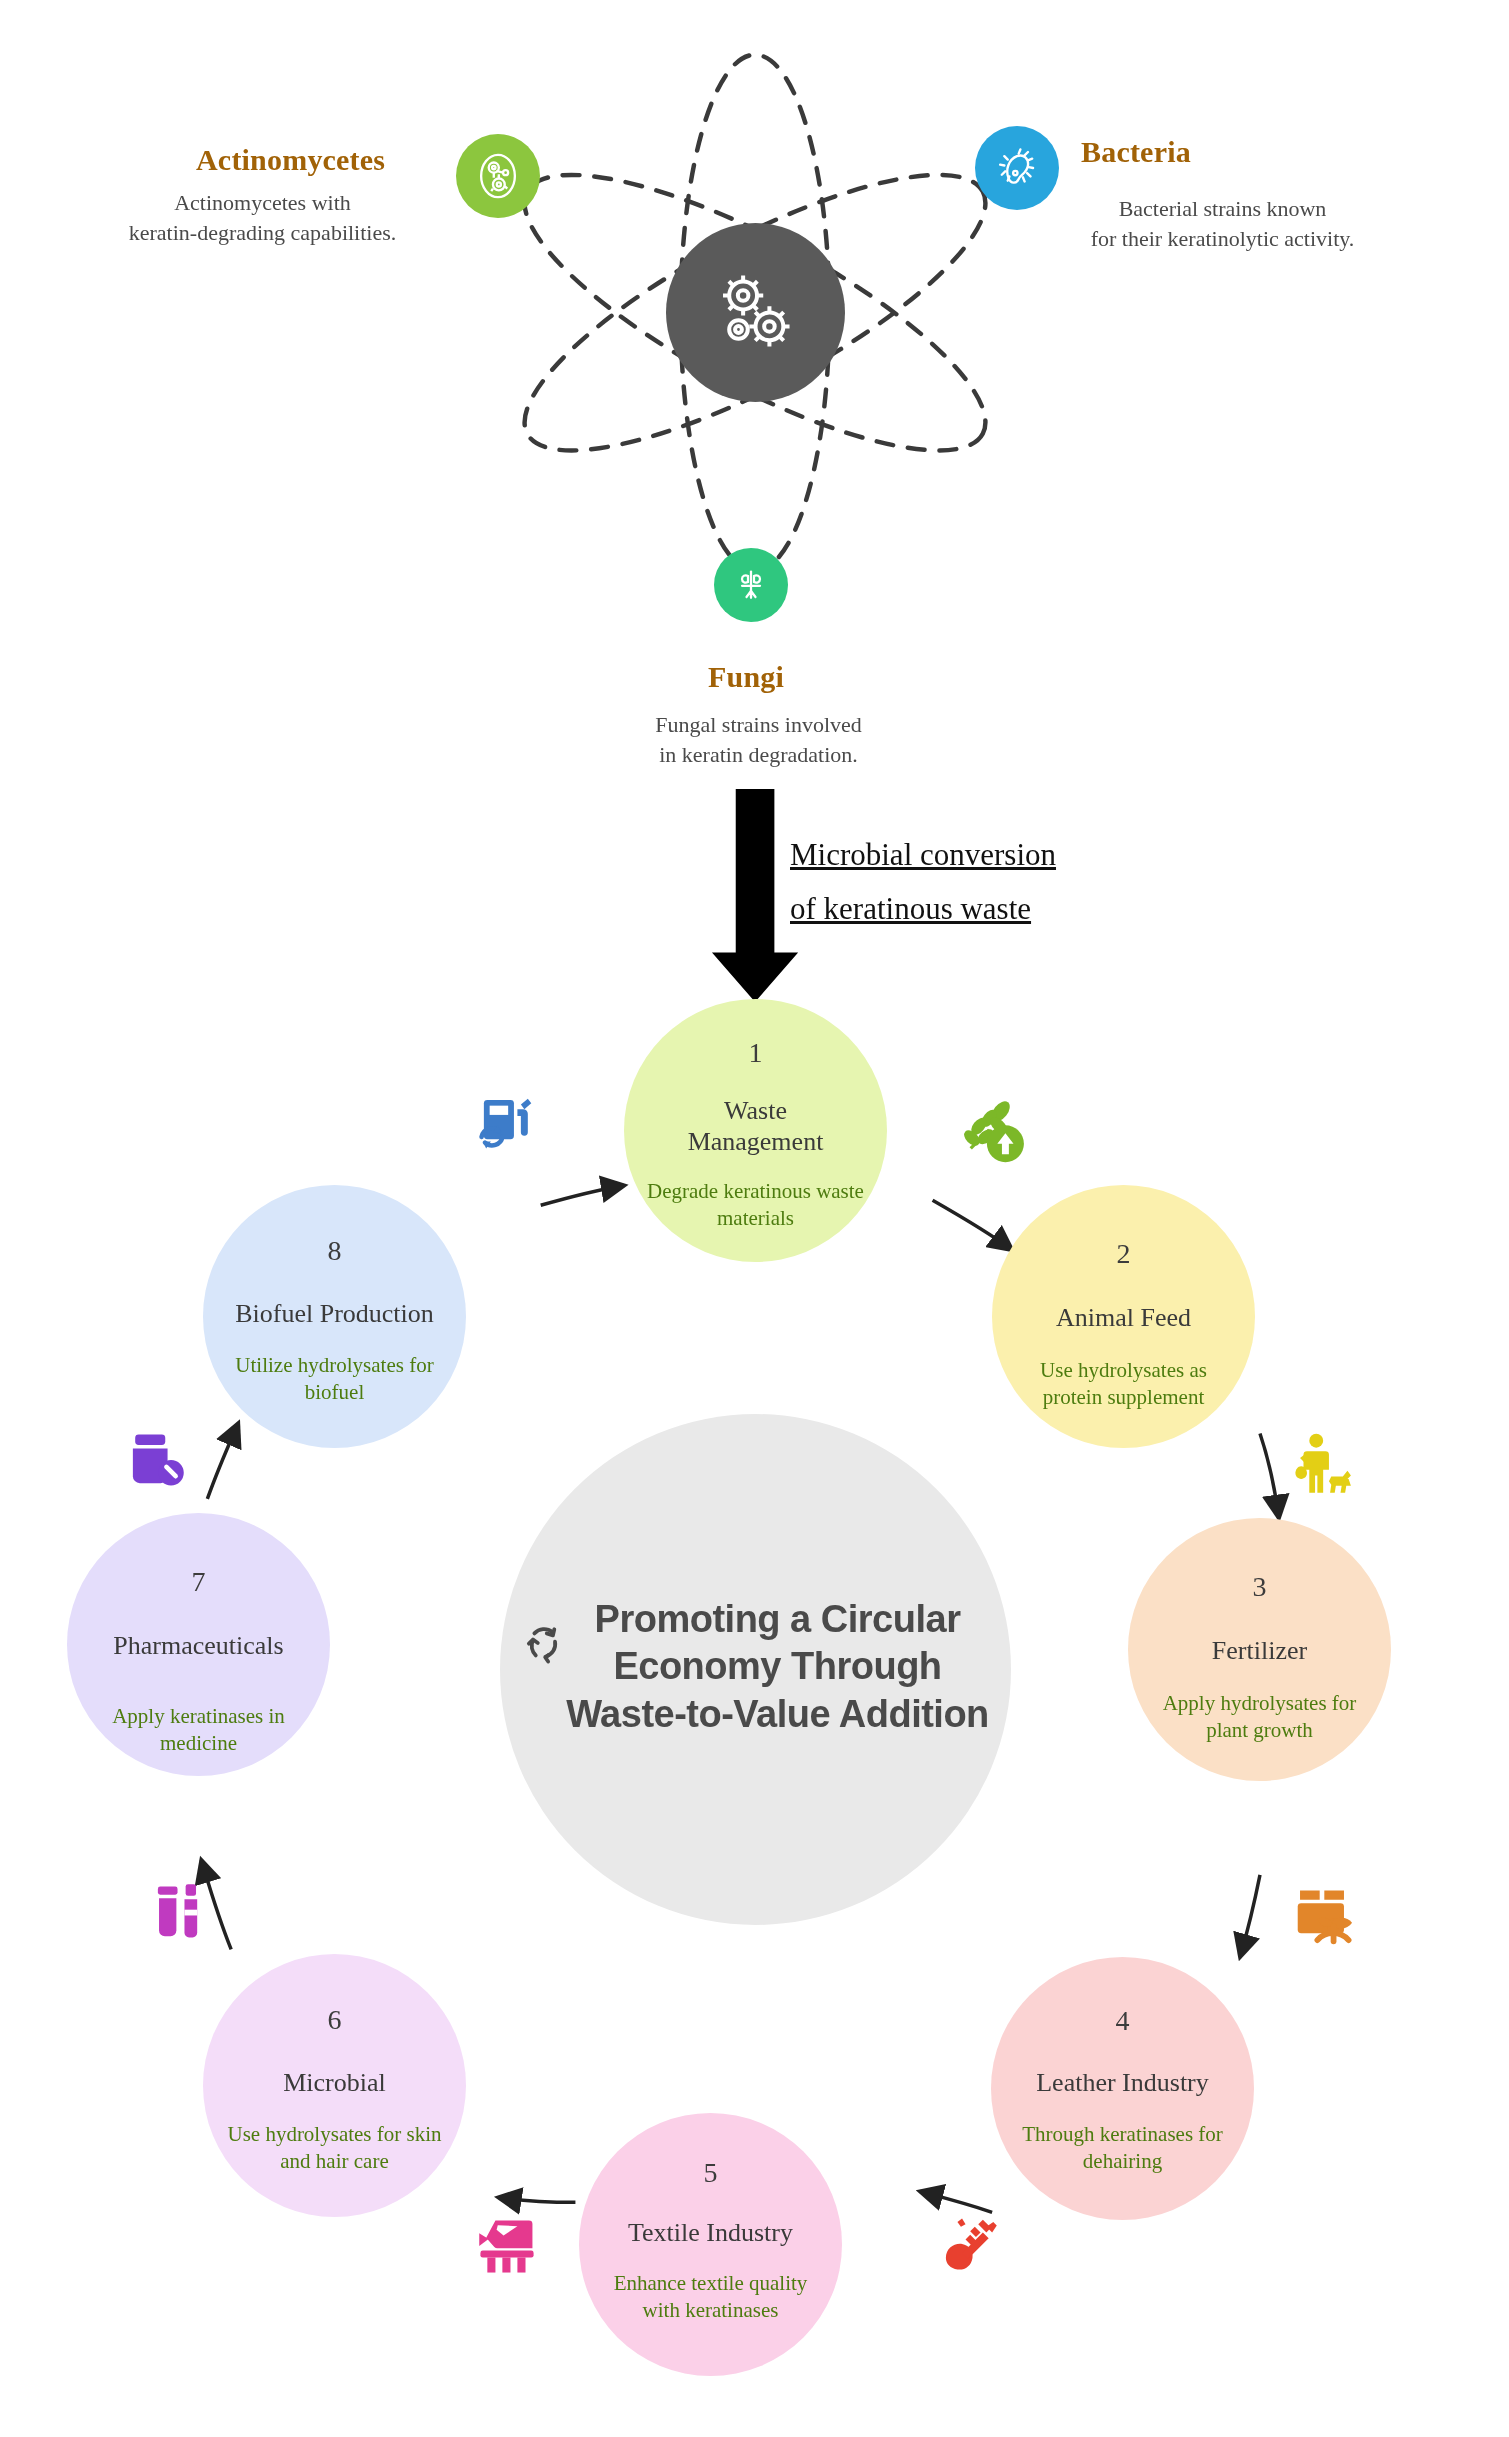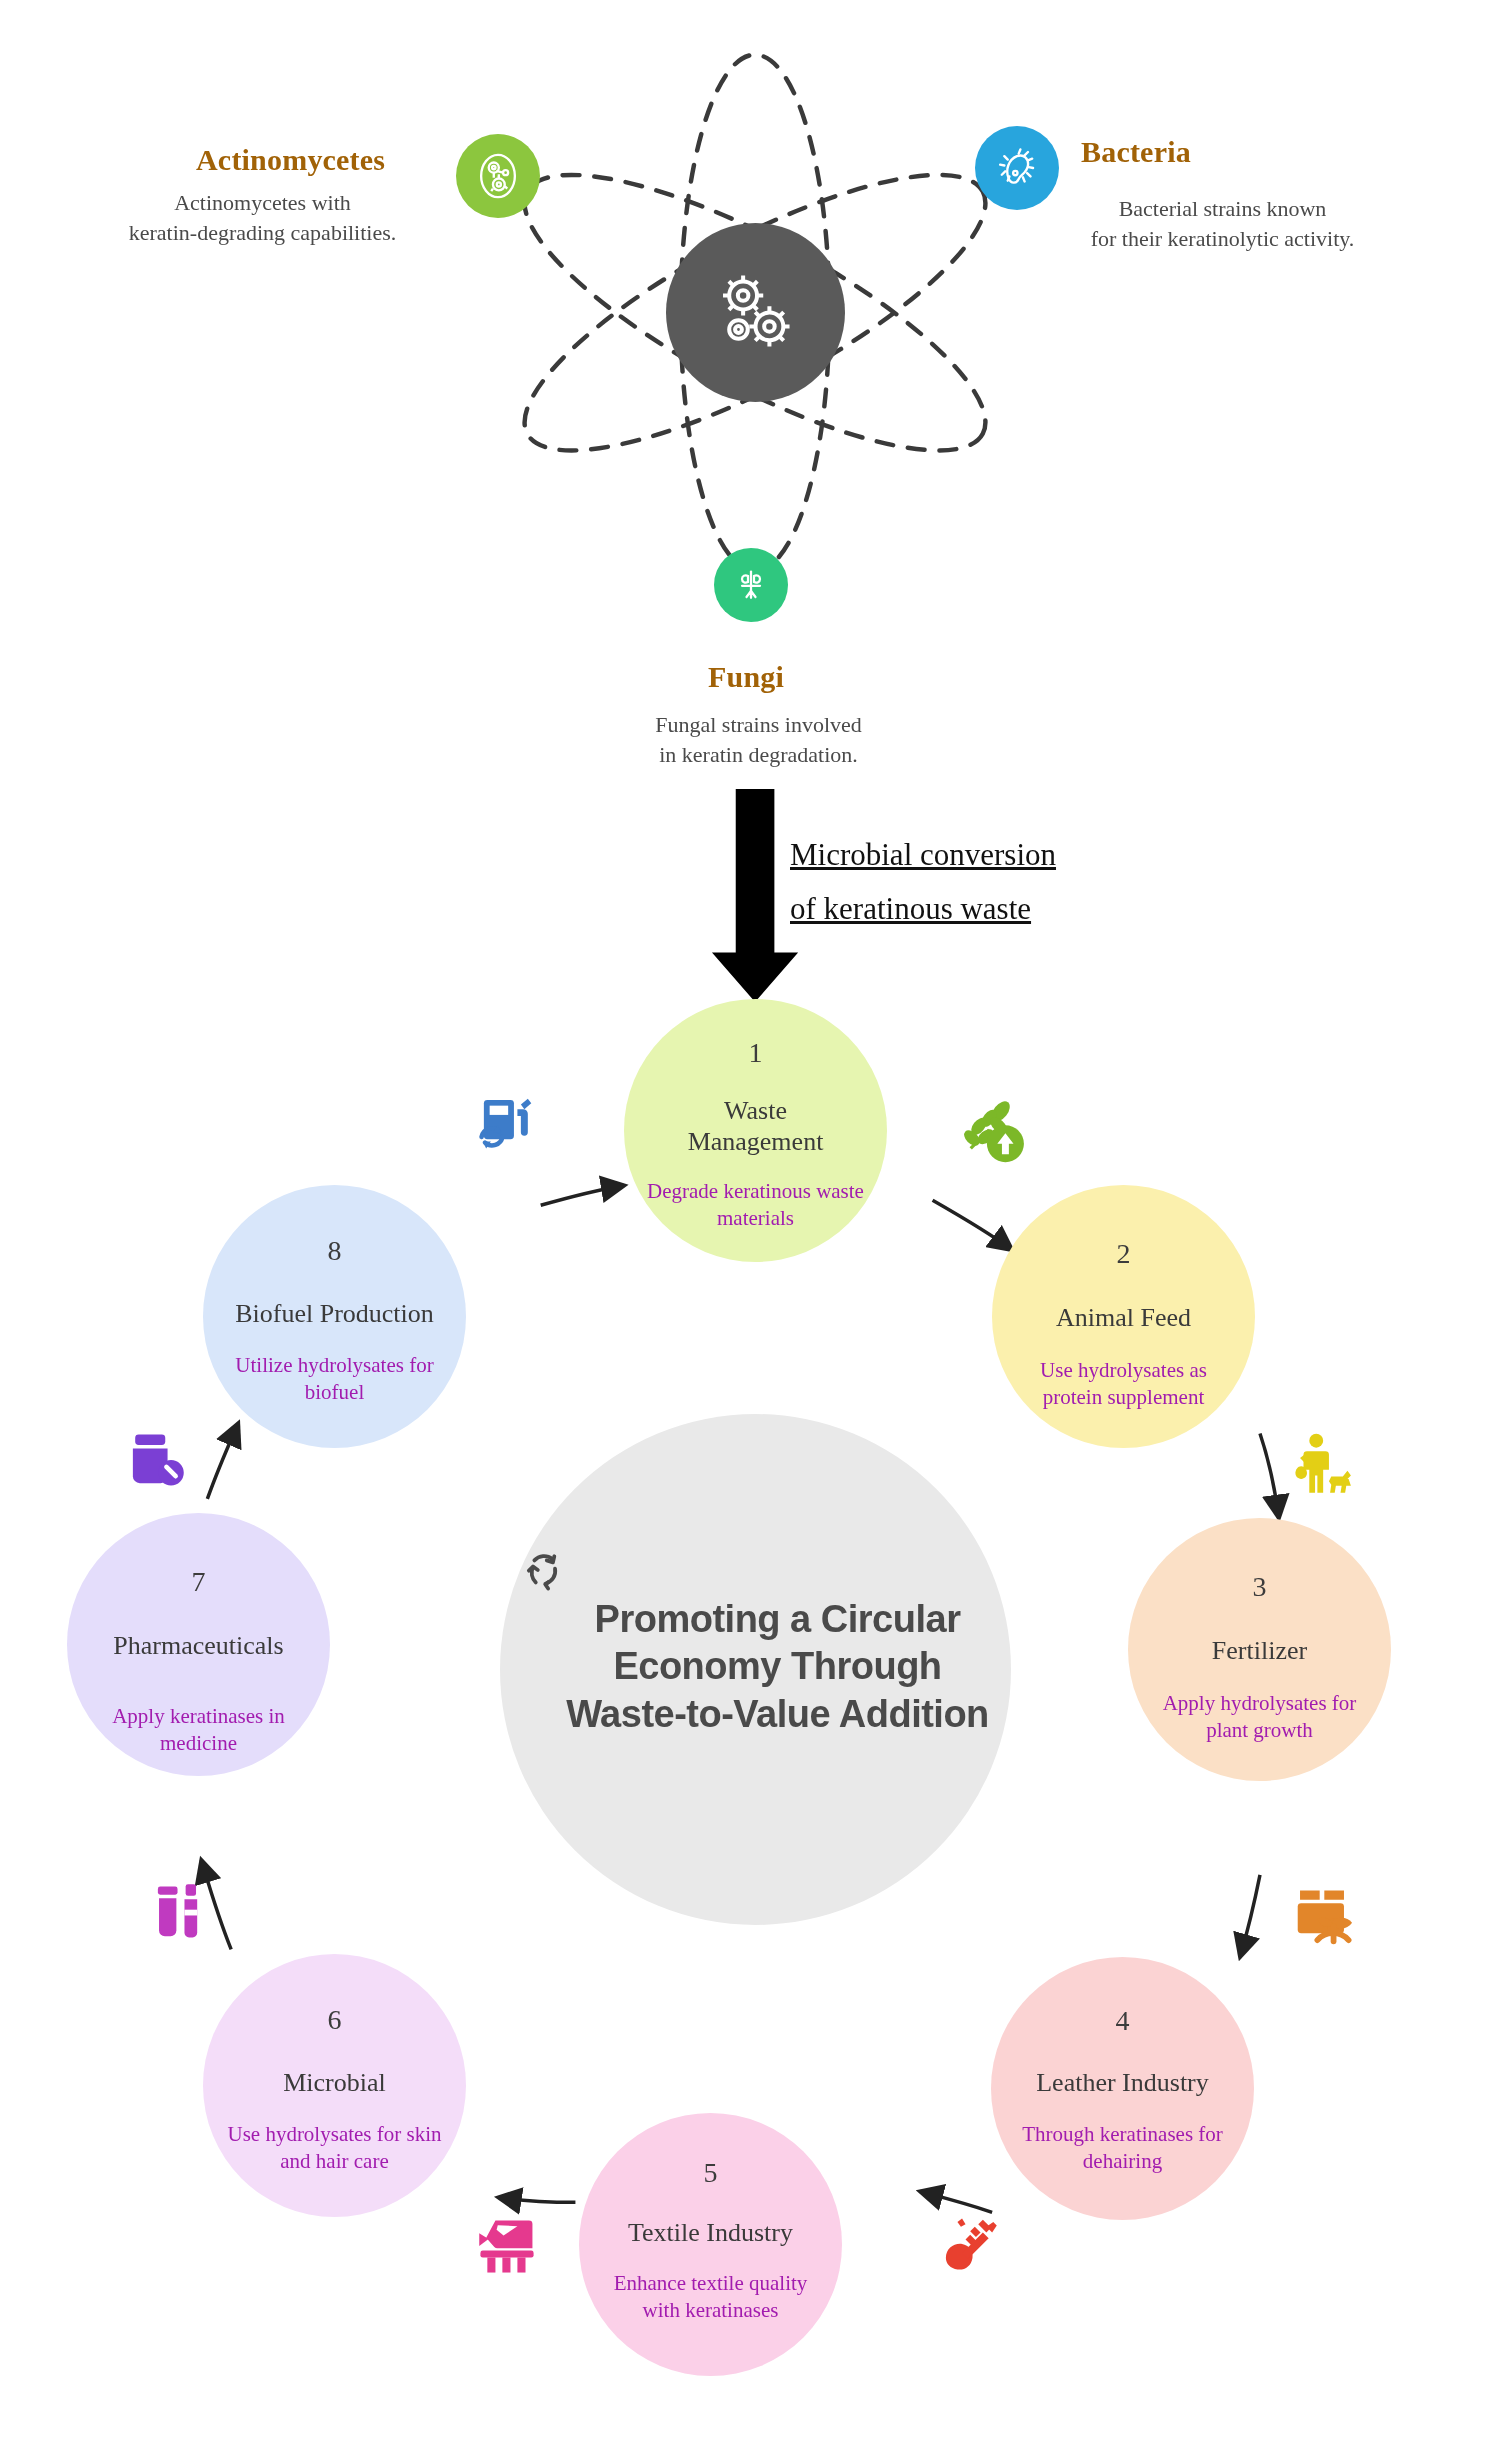--- a/index.html
+++ b/index.html
@@ -45,38 +45,38 @@
   
   #wheel{position:absolute;left:0;top:987px;width:1510px;height:1451px;}
   #wheel-svg{position:absolute;left:0;top:0;width:1510px;height:1451px;}
 
   .hub{
     position:absolute;left:500px;top:427px;width:511px;height:511px;
     border-radius:50%;background:#e9e9e9;
     display:flex;align-items:center;justify-content:center;
   }
   .hub-inner{
-    display:flex;align-items:flex-start;gap:0;margin-top:-5px;
+    display:flex;align-items:center;gap:0;margin-top:-5px;
     padding:0 20px;
   }
   .hub-title{
     font-family:"Liberation Sans","DejaVu Sans",sans-serif;
     font-weight:bold;font-size:38px;line-height:1.24;color:#4a4a4a;
     text-align:center;letter-spacing:-0.5px;
   }
   .recycle-ico{flex:0 0 auto;margin-top:-48px;}
 
   .pill{
     position:absolute;border-radius:50%;
     display:flex;flex-direction:column;align-items:center;
     justify-content:flex-start;text-align:center;box-sizing:border-box;
   }
   .pill .num{font-size:28px;color:#3c3c3c;line-height:1;}
   .pill .ttl{font-weight:normal;font-size:26px;color:#3a3a3a;line-height:1.18;}
-  .pill .sub{font-size:21px;color:#a21caf;line-height:1.3;}
+  .pill .sub{font-size:21px;color:#4d7c0f;line-height:1.3;}
 
   .conn-icon{position:absolute;}
 </style>
 </head>
 <body>
 
 <section id="atom-section">
 
   <svg id="atom-svg" viewBox="0 0 3044 1600">
     <g fill="none" stroke="#3a3a3a" stroke-width="9" stroke-dasharray="34 30" stroke-linecap="round">

